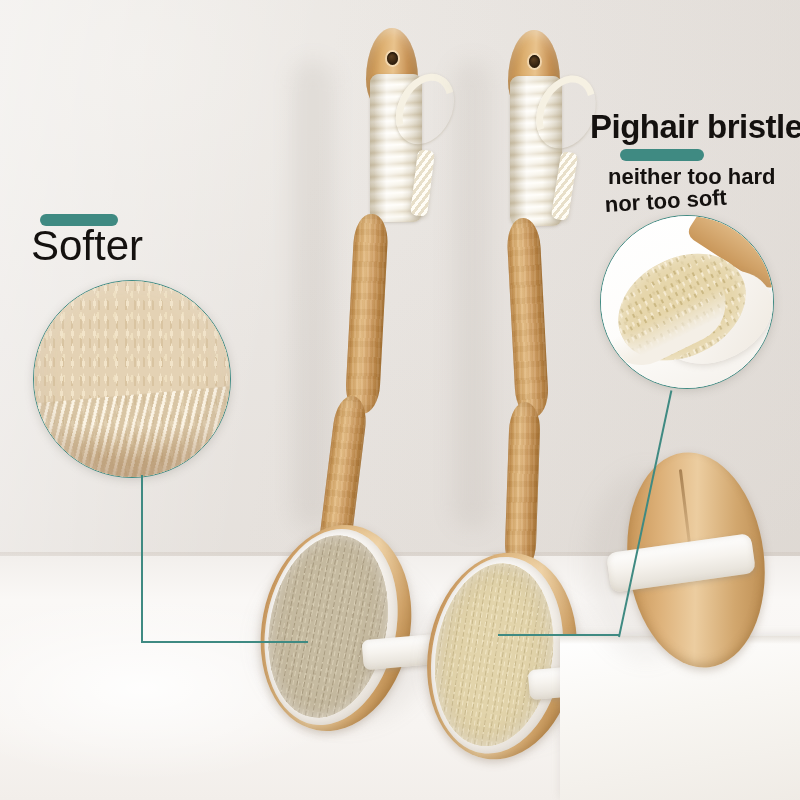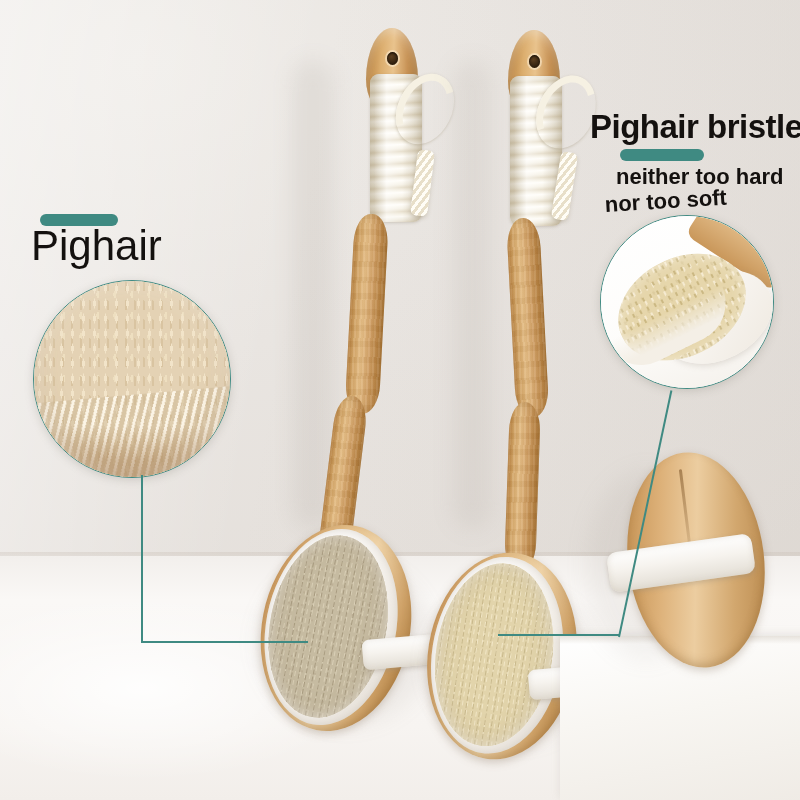--- a/index.html
+++ b/index.html
@@ -92,21 +92,21 @@
 
   
   .heading{position:absolute;color:#14110f;font-weight:700;letter-spacing:-.5px;white-space:nowrap;}
   .subtle{position:absolute;color:#14110f;white-space:nowrap;}
   .bar{position:absolute;height:12px;border-radius:7px;background:#3f8a82;}
   #t-horsehair{left:31px;top:168px;font-size:45px;}
   #t-softer{left:31px;top:222px;font-size:42px;font-weight:400;}
   #bar-left{left:40px;top:214px;width:78px;}
   #t-pighair{left:590px;top:108px;font-size:33px;}
   #bar-right{left:620px;top:149px;width:84px;}
-  #t-line1{left:608px;top:164px;font-size:22px;font-weight:700;margin-left:8px;}
+  #t-line1{left:608px;top:164px;font-size:22px;font-weight:700;}
   #t-line2{left:604px;top:192px;font-size:22px;font-weight:700;transform:rotate(-3.5deg);transform-origin:left top;}
 </style>
 </head>
 <body>
 
 <div class="stage">
 
   <div class="wall"></div>
   <div class="wall-shade"></div>
   <div class="table-edge"></div>
@@ -260,20 +260,20 @@
          background:linear-gradient(180deg,rgba(255,255,255,0),#f4efe6 70%);"></div>
   </div>
 
   <div class="lead" style="left:141px;top:475px;width:2px;height:168px;"></div>
   <div class="lead" style="left:141px;top:641px;width:167px;height:2px;"></div>
 
   <div class="lead" style="left:618px;top:385px;width:2px;height:252px;transform:rotate(12deg);transform-origin:bottom center;"></div>
   <div class="lead" style="left:498px;top:634px;width:122px;height:2px;"></div>
 
   <div class="bar" id="bar-left"></div>
-  <div class="subtle" id="t-softer">Pighair</div>
+  <div class="subtle" id="t-softer">Softer</div>
 
   <div class="heading" id="t-pighair">Pighair bristle</div>
   <div class="bar" id="bar-right"></div>
   <div class="subtle" id="t-line1">neither too hard</div>
   <div class="subtle" id="t-line2">nor too soft</div>
 
 </div>
 
 </body></html>

